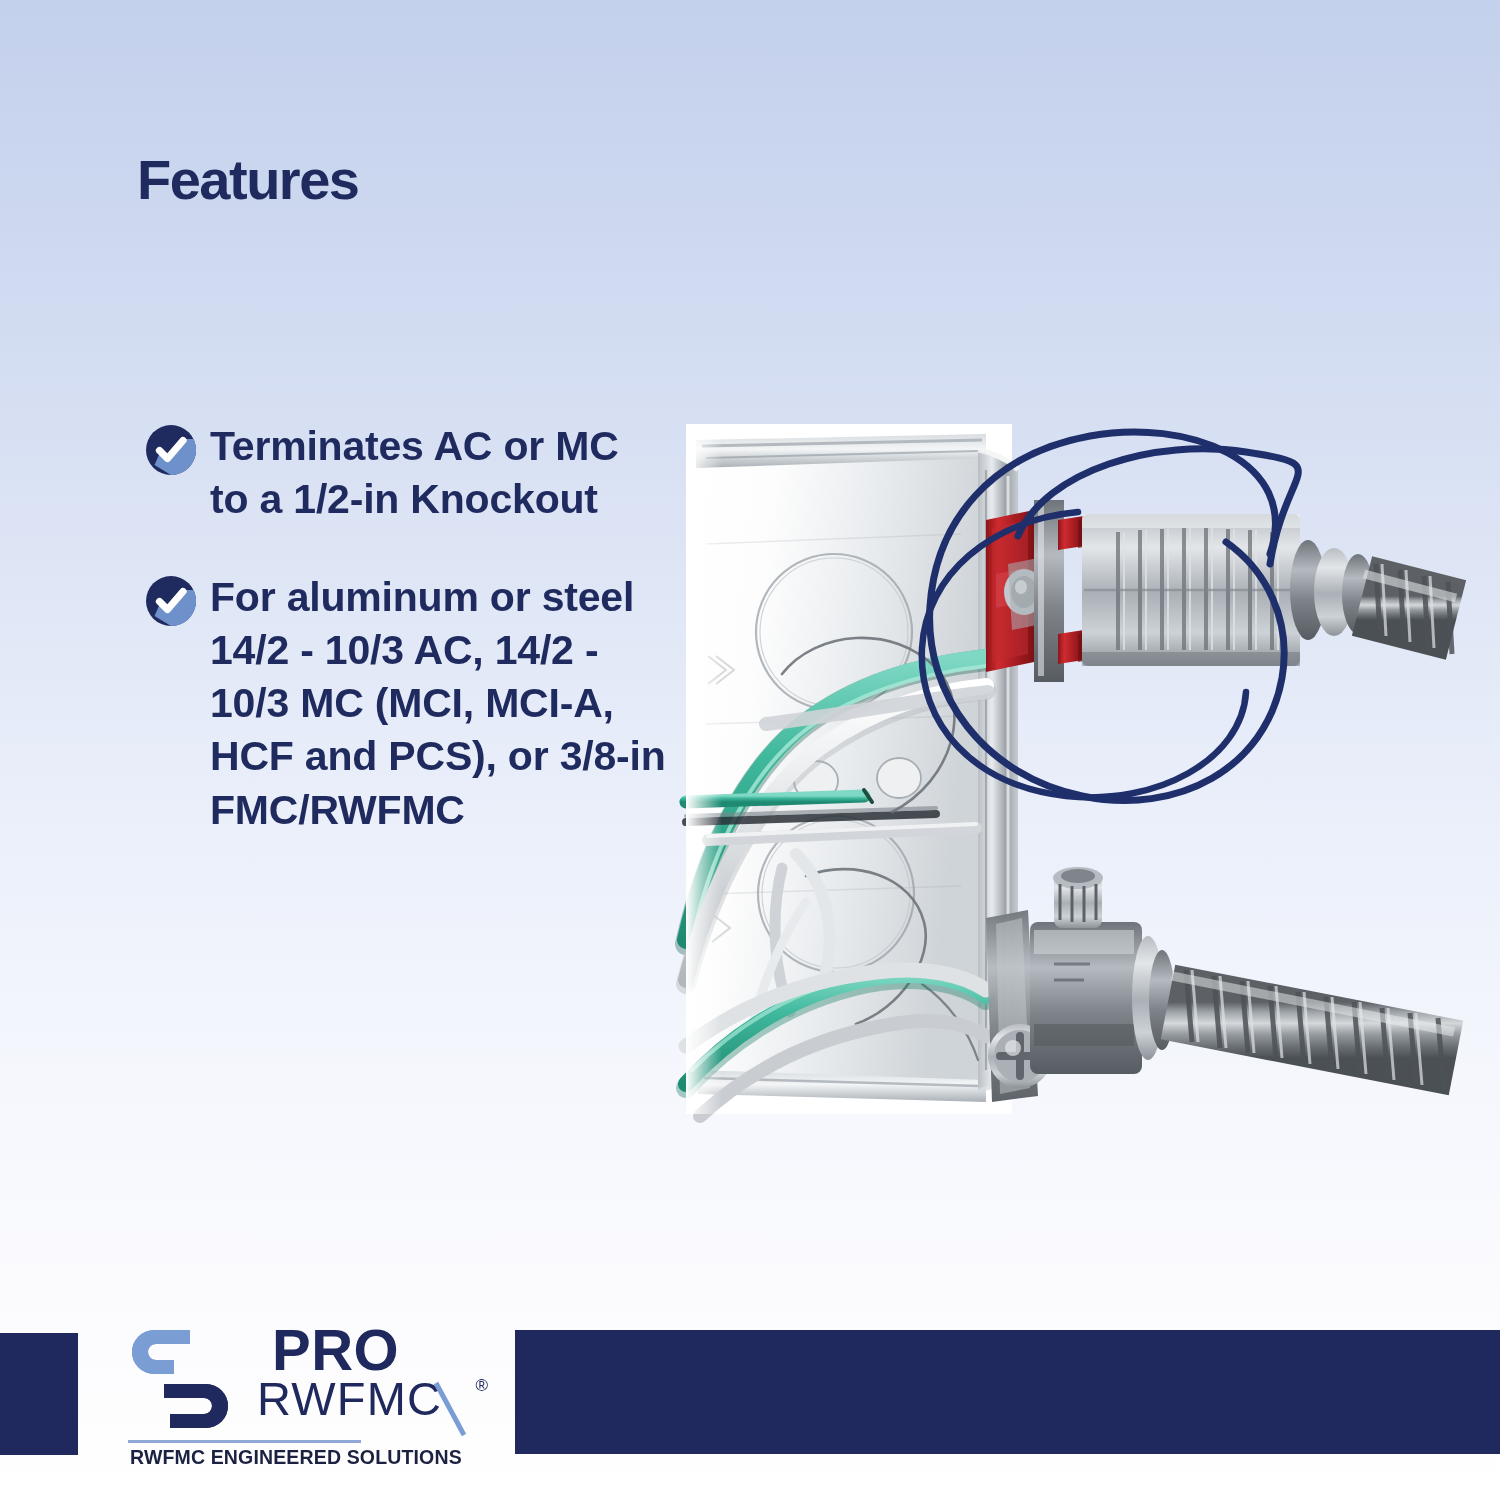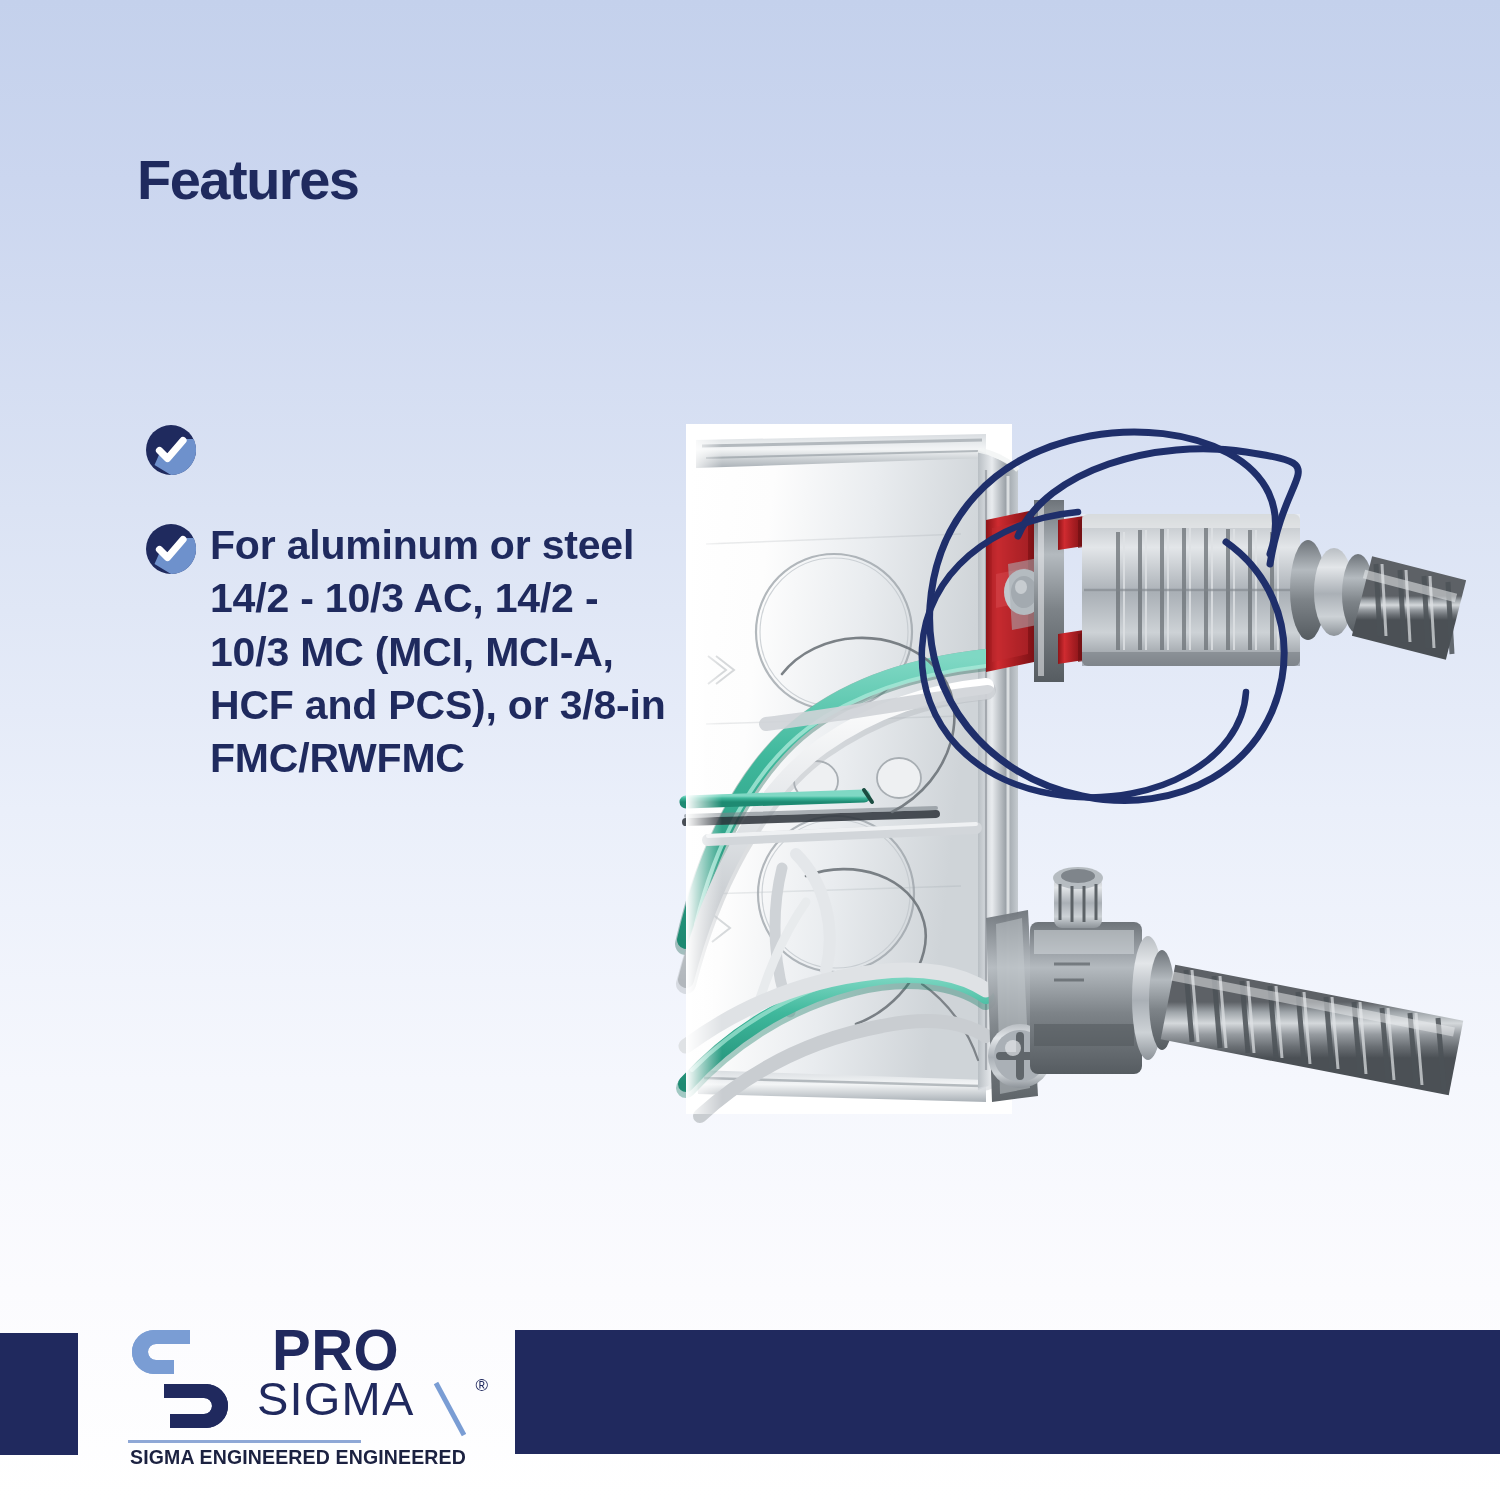--- a/index.html
+++ b/index.html
@@ -86,20 +86,21 @@
   <div class="features">
 
     <div class="feature">
       <div class="check-wrap">
         <svg class="check-icon" viewBox="0 0 50 50">
           <circle cx="25" cy="25" r="25" fill="#1f2a5e"></circle>
           <path d="M25 50 A25 25 0 0 0 47.5 14 L36.5 14 L21 34 L14 27.5 L8.5 40 Z" fill="#6e91cc"></path>
           <path d="M13.5 25.5 L21.5 33.5 L37 15.5" fill="none" stroke="#ffffff" stroke-width="7.2" stroke-linecap="round" stroke-linejoin="round"></path>
         </svg>
       </div>
+      <div class="feature-text">Terminates AC or MC to a 1/2-in Knockout</div>
     </div>
 
     <div class="feature">
       <div class="check-wrap">
         <svg class="check-icon" viewBox="0 0 50 50">
           <circle cx="25" cy="25" r="25" fill="#1f2a5e"></circle>
           <path d="M25 50 A25 25 0 0 0 47.5 14 L36.5 14 L21 34 L14 27.5 L8.5 40 Z" fill="#6e91cc"></path>
           <path d="M13.5 25.5 L21.5 33.5 L37 15.5" fill="none" stroke="#ffffff" stroke-width="7.2" stroke-linecap="round" stroke-linejoin="round"></path>
         </svg>
       </div>
@@ -419,25 +420,25 @@
       <path d="M42 104 H78 A22 22 0 0 0 78 60 H58 V74 H76 A8 8 0 0 1 76 90 H42 Z" fill="#20295e"></path>
       <path d="M42 104 H78 A22 22 0 0 0 100 82 A22 22 0 0 0 78 60 H36 V74 H76
                A8 8 0 0 1 84 82 A8 8 0 0 1 76 90 H42 Z" fill="#20295e"></path>
 
       <rect x="36" y="60" width="44" height="14" fill="#20295e"></rect>
     </svg>
 
     <div class="logo-words">
       <div class="logo-pro">PRO</div>
       <div class="logo-connex-row">
-        <span class="logo-connex">SIGMA</span>
+        <span class="logo-connex">RWFMC</span>
         <span class="logo-reg">®</span>
         <svg style="position:absolute;left:180px;top:2px;width:46px;height:62px;" viewBox="0 0 46 62">
           <path d="M16 6 L44 58" stroke="#7a9dd4" stroke-width="5" fill="none"></path>
         </svg>
       </div>
     </div>
 
     <div class="logo-rule"></div>
-    <div class="logo-tagline">SIGMA ENGINEERED ENGINEERED</div>
+    <div class="logo-tagline">RWFMC ENGINEERED SOLUTIONS</div>
   </div>
 
 </div>
 
 </body></html>

